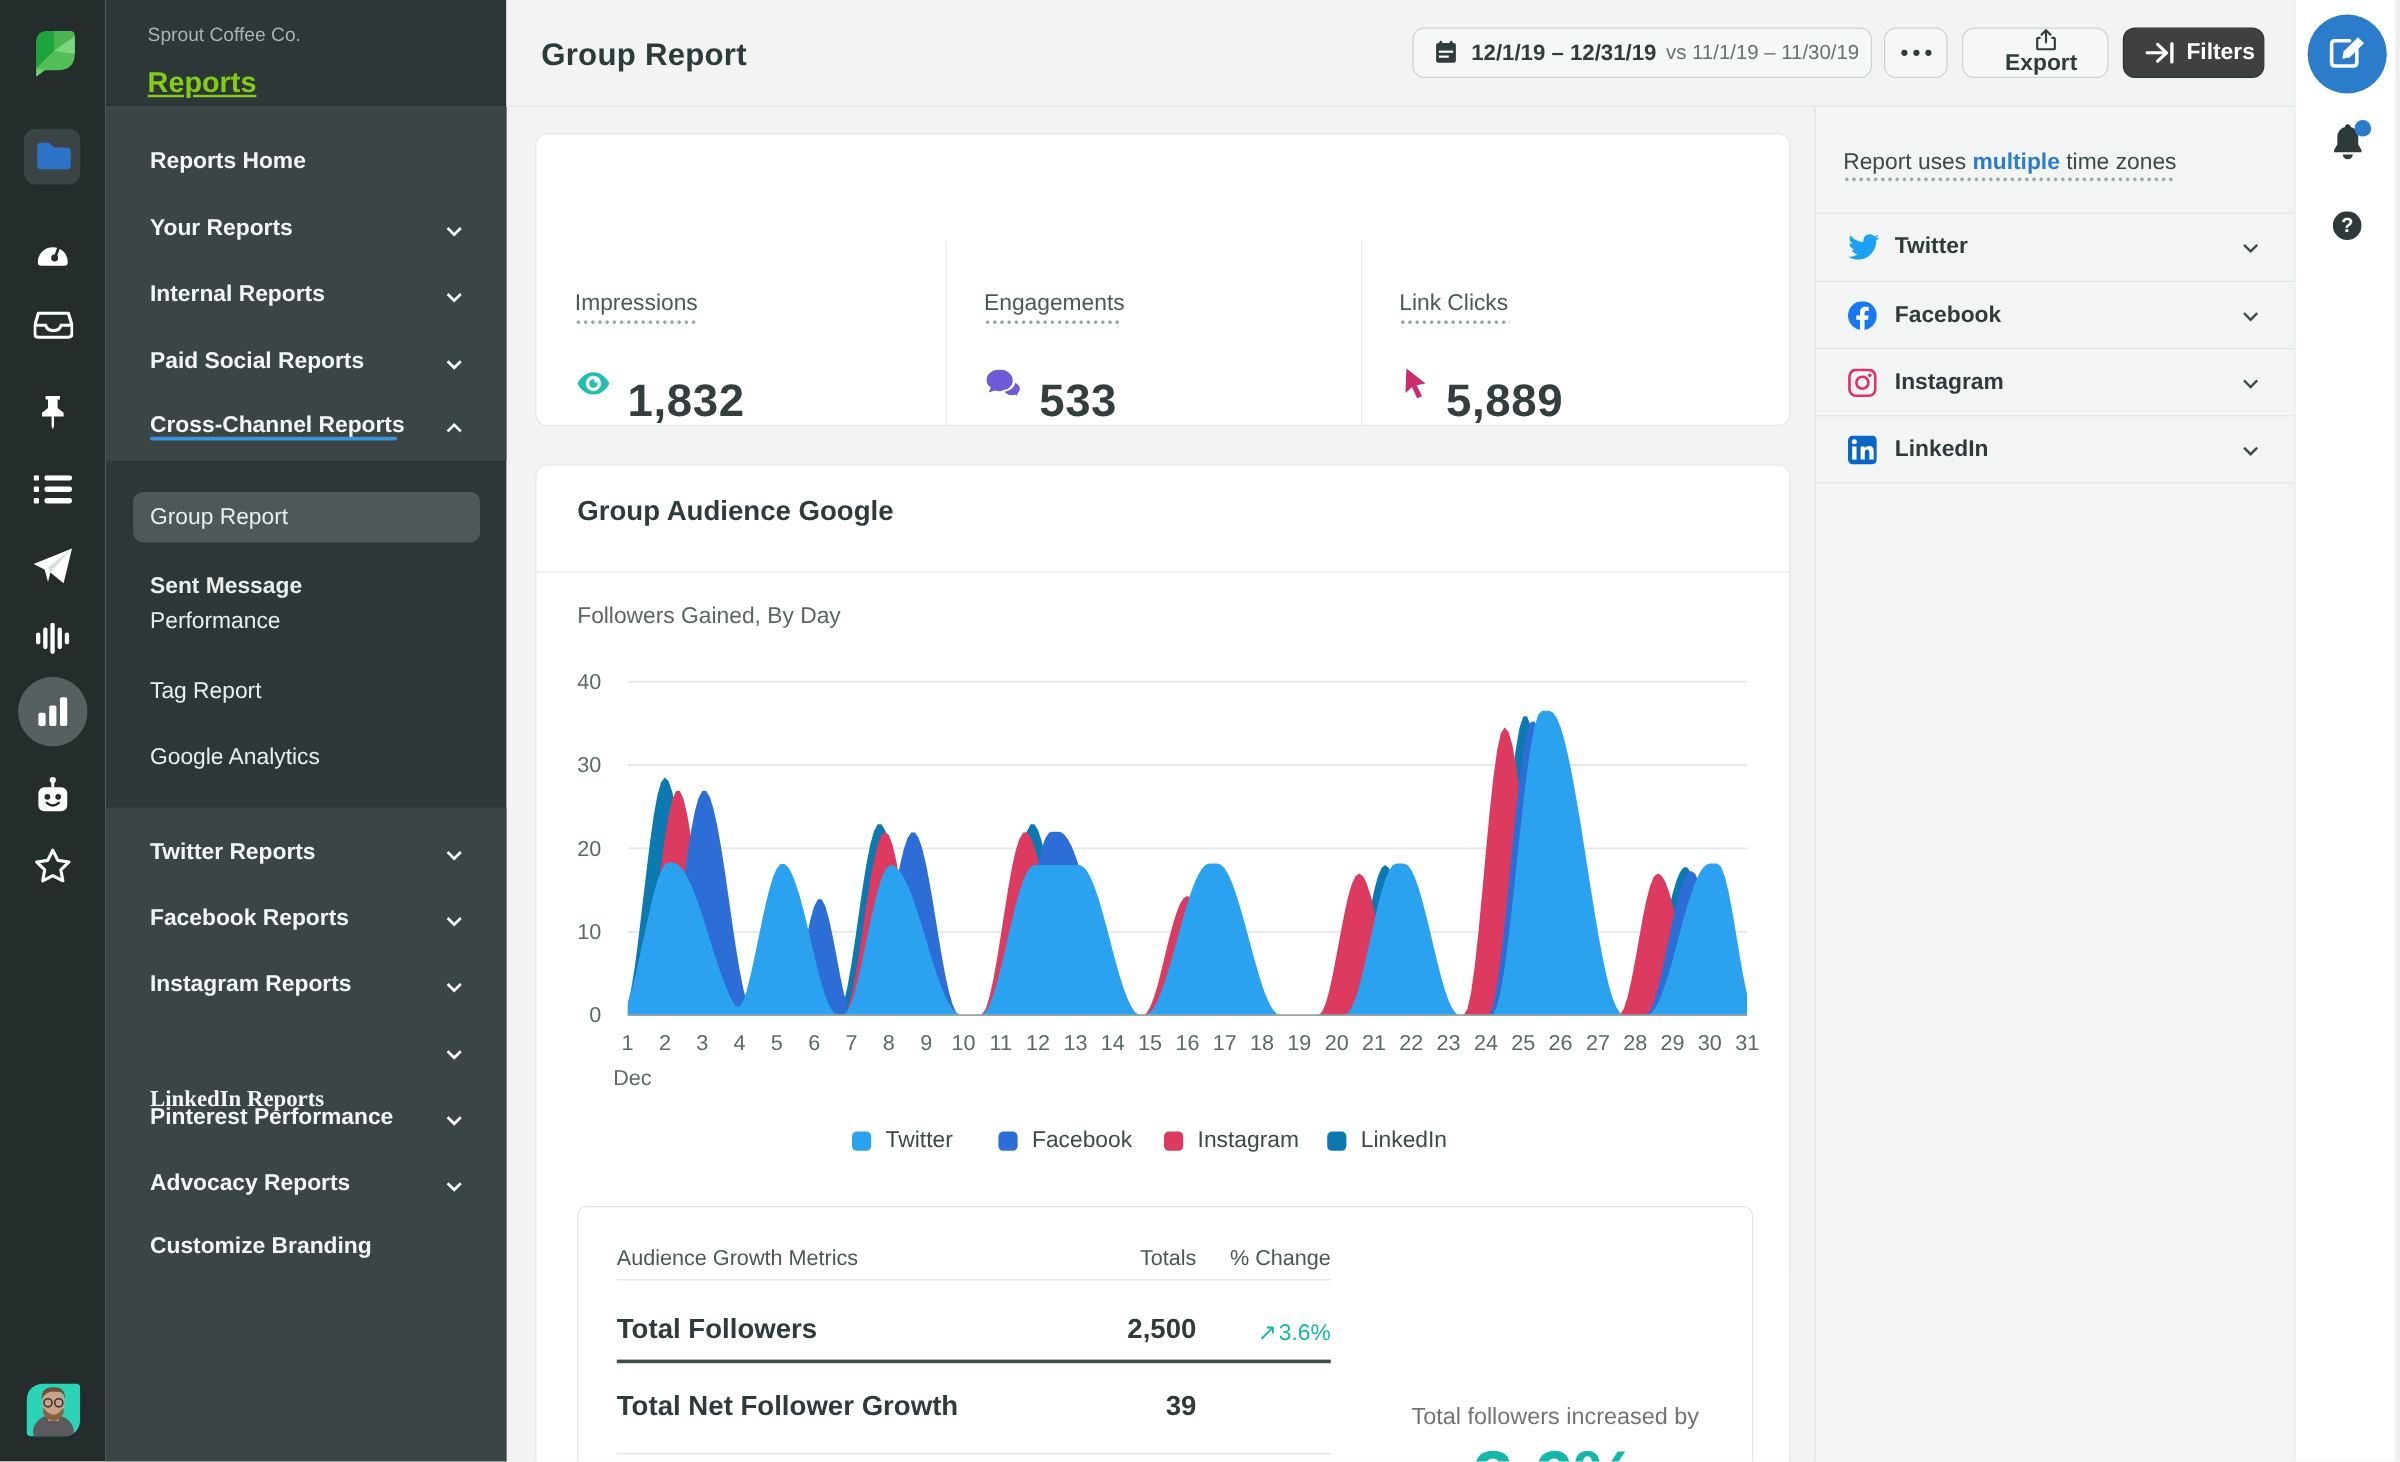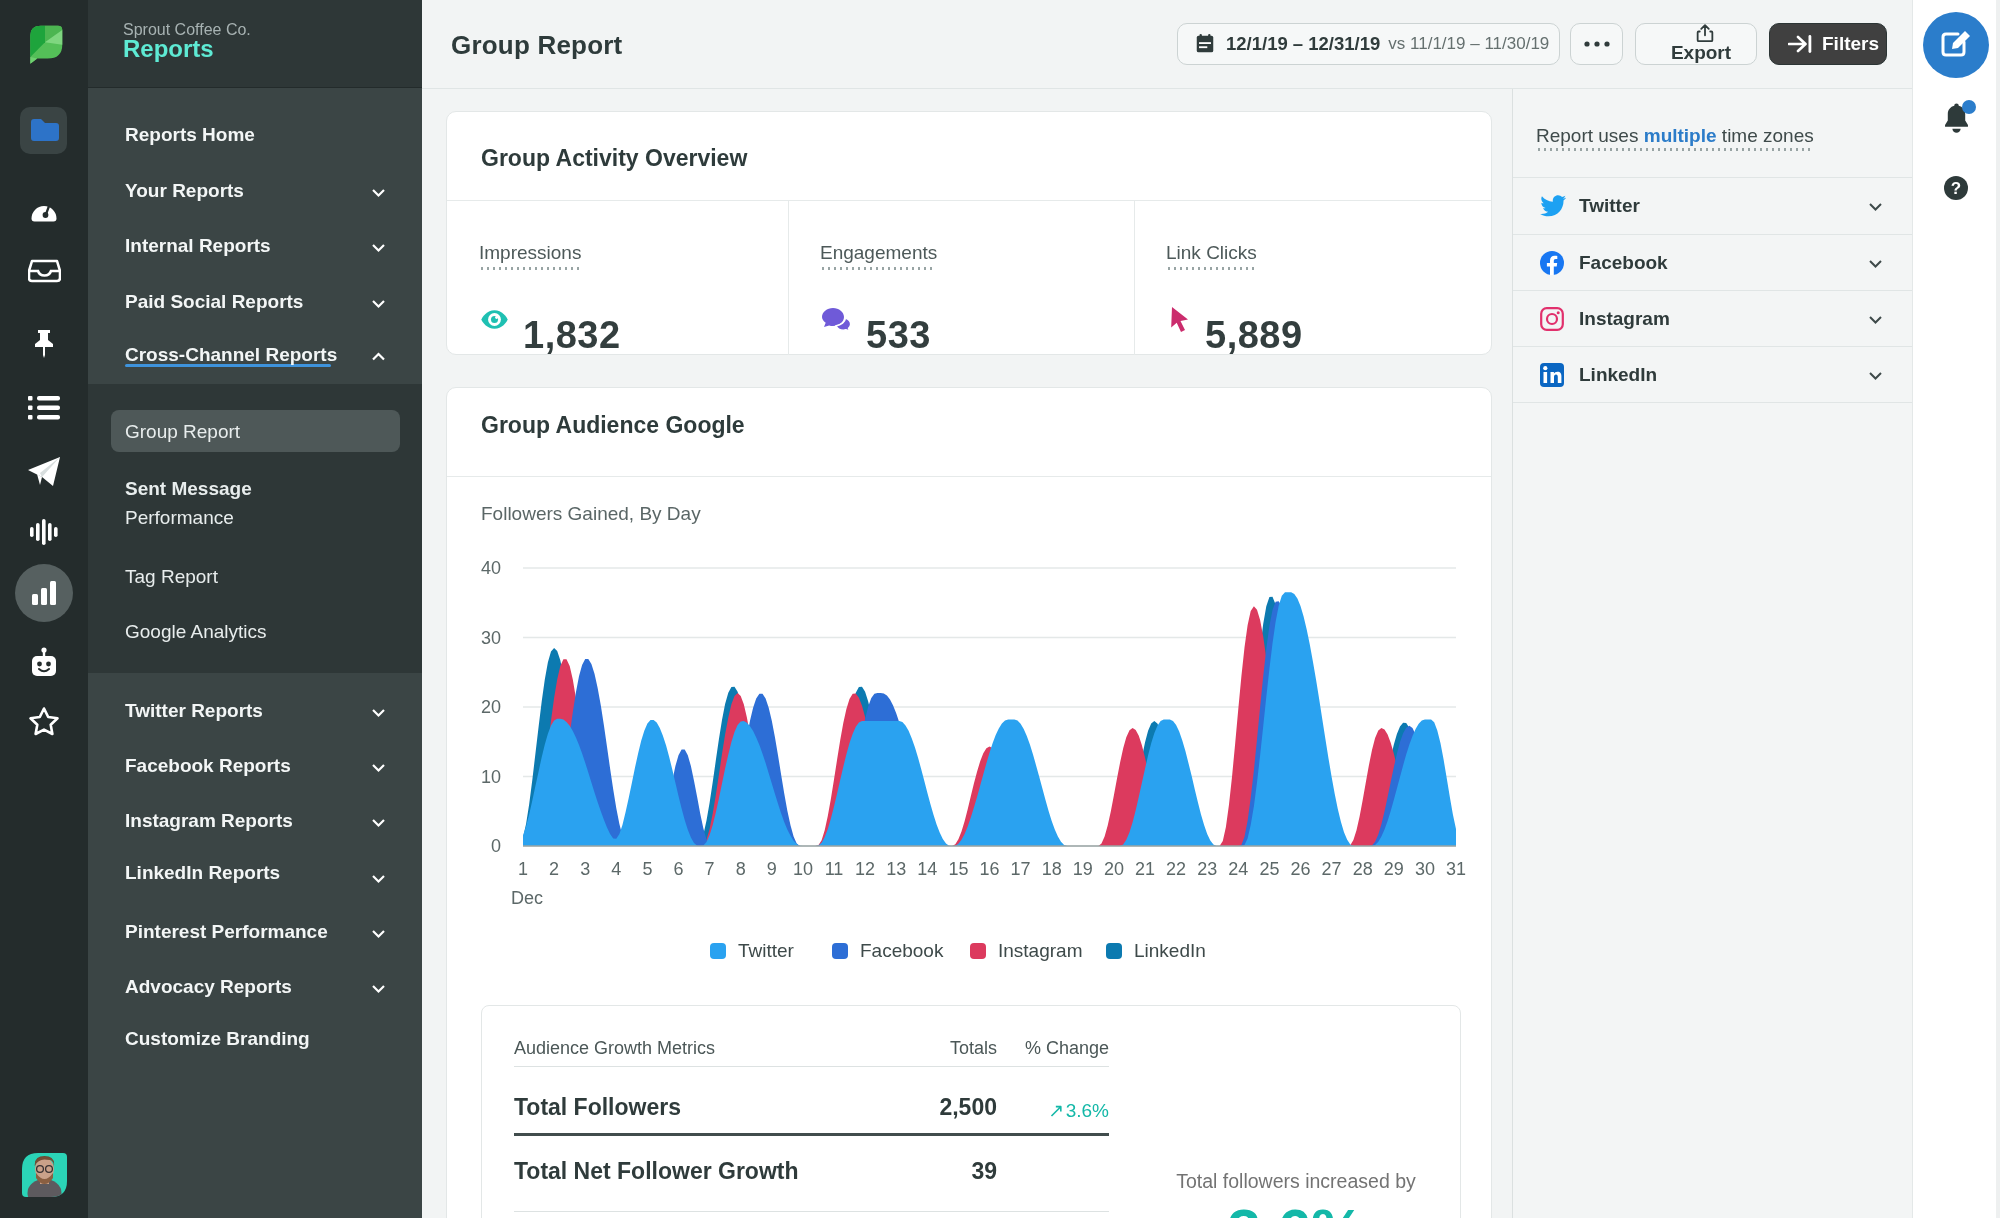--- a/index.html
+++ b/index.html
@@ -9,21 +9,21 @@
 
 #rail{position:absolute;left:0;top:0;width:88px;height:1218px;background:#242c2c;}
 #rail svg{position:absolute;}
 
 
 #sidebar{position:absolute;left:88px;top:0;width:334px;height:1218px;background:#2e3737;}
 #sb-sec1{position:absolute;left:0;top:88px;width:334px;height:296px;background:#3b4545;}
 #sb-sec2{position:absolute;left:0;top:673px;width:334px;height:545px;background:#3b4545;}
 #sb-hdr-line{position:absolute;left:0;top:87px;width:334px;height:1px;background:#232b2b;}
 .sb-co{position:absolute;left:35px;top:21px;font-size:16px;color:#a7b2b2;}
-.sb-title{position:absolute;left:35px;top:35px;font-size:24px;font-weight:bold;color:#5eead4;}
+.sb-title{position:absolute;left:35px;top:56px;font-size:24px;font-weight:bold;color:#84cc16;text-decoration:underline;}
 .nav{position:absolute;left:37px;font-size:19px;font-weight:bold;color:#f3f6f6;}
 .nav2{position:absolute;left:37px;font-size:19px;color:#e8eded;}
 .chev{position:absolute;left:282px;width:17px;height:17px;}
 .pill{position:absolute;left:23px;top:410px;width:289px;height:42px;background:#4e5858;border-radius:8px;}
 #cc-underline{position:absolute;left:37px;top:364px;width:206px;height:3px;background:#3e93dc;border-radius:2px;}
 
 
 #topbar{position:absolute;left:422px;top:0;width:1490px;height:89px;background:#f2f4f4;border-bottom:1px solid #e0e5e5;}
 #pg-title{position:absolute;left:29px;top:30px;font-size:26px;font-weight:bold;color:#2e3b3b;letter-spacing:.2px;}
 .btn{position:absolute;top:23px;height:42px;border:1px solid #ccd3d3;border-radius:10px;background:#f6f8f8;display:flex;align-items:center;white-space:nowrap;}
@@ -197,21 +197,21 @@
   <div class="nav" style="top:291px;">Paid Social Reports</div>
   <div class="nav" style="top:344px;">Cross-Channel Reports</div>
   <div class="nav2" style="top:421px;">Group Report</div>
   <div class="nav2" style="top:478px;font-weight:bold;">Sent Message</div>
   <div class="nav2" style="top:507px;">Performance</div>
   <div class="nav2" style="top:566px;">Tag Report</div>
   <div class="nav2" style="top:621px;">Google Analytics</div>
   <div class="nav" style="top:700px;">Twitter Reports</div>
   <div class="nav" style="top:755px;">Facebook Reports</div>
   <div class="nav" style="top:810px;">Instagram Reports</div>
-  <div class="nav" style="top:862px;">LinkedIn Reports</div>
+  <div class="nav" style="top:906px;font-family:Liberation Serif, serif;">LinkedIn Reports</div>
   <div class="nav" style="top:921px;">Pinterest Performance</div>
   <div class="nav" style="top:976px;">Advocacy Reports</div>
   <div class="nav" style="top:1028px;">Customize Branding</div>
   <svg class="chev" style="top:184px;" viewBox="0 0 17 17">
       <path d="M3 6 L8.5 11.5 L14 6" fill="none" stroke="#fff" stroke-width="2.2"></path>
     </svg>
   <svg class="chev" style="top:239px;" viewBox="0 0 17 17">
       <path d="M3 6 L8.5 11.5 L14 6" fill="none" stroke="#fff" stroke-width="2.2"></path>
     </svg>
   <svg class="chev" style="top:295px;" viewBox="0 0 17 17">
@@ -270,23 +270,20 @@
   <div class="btn" id="btn-filters">
     <svg style="margin-left:18px;" width="24" height="22" viewBox="0 0 24 22">
         <path d="M1 11 H16 M10 4 L17.5 11 L10 18" fill="none" stroke="#fff" stroke-width="2.6" stroke-linecap="round" stroke-linejoin="round"></path>
         <rect x="20.5" y="2" width="2.8" height="18" rx="1.4" fill="#fff"></rect>
       </svg>
     <span>Filters</span>
   </div>
 </div>
 
 <div id="card1">
-  <div class="hd">
-      <div class="cardtitle">Group Activity Overview</div>
-    </div>
   <div class="vdiv" style="left:341px;"></div>
   <div class="vdiv" style="left:687px;"></div>
   <div class="mcol" style="left:0;width:341px;">
     <div class="lbl">Impressions</div>
     <div class="dots" style="width:101px;"></div>
     <div class="val">
       <svg width="27" height="25" viewBox="0 0 26 24">
           <path d="M13 3 C20 3 25 9.5 25.6 12 C25 14.5 20 21 13 21 C6 21 1 14.5 0.4 12 C1 9.5 6 3 13 3 Z" fill="#1fc0b2"></path>
           <circle cx="13" cy="12" r="6.2" fill="#fff"></circle>
           <circle cx="13" cy="12" r="3.4" fill="#1fc0b2"></circle>

